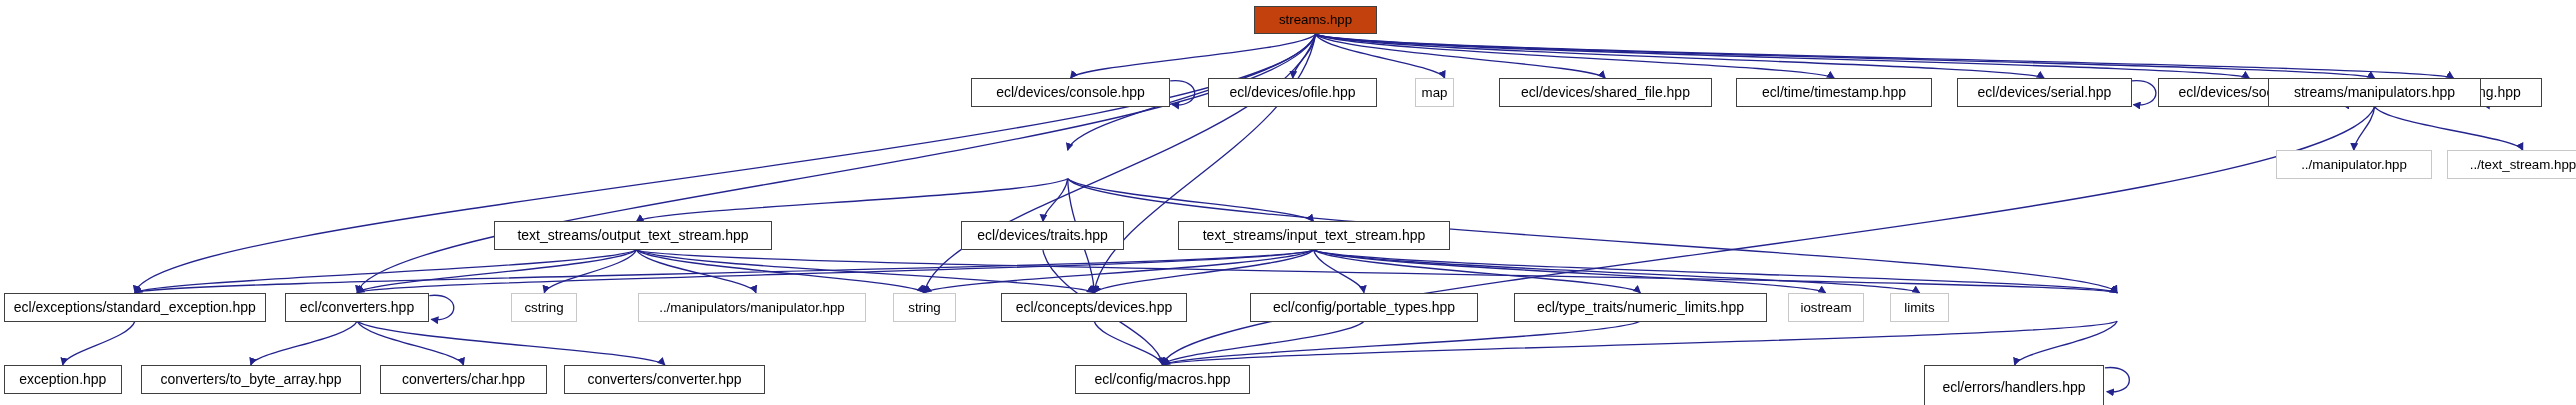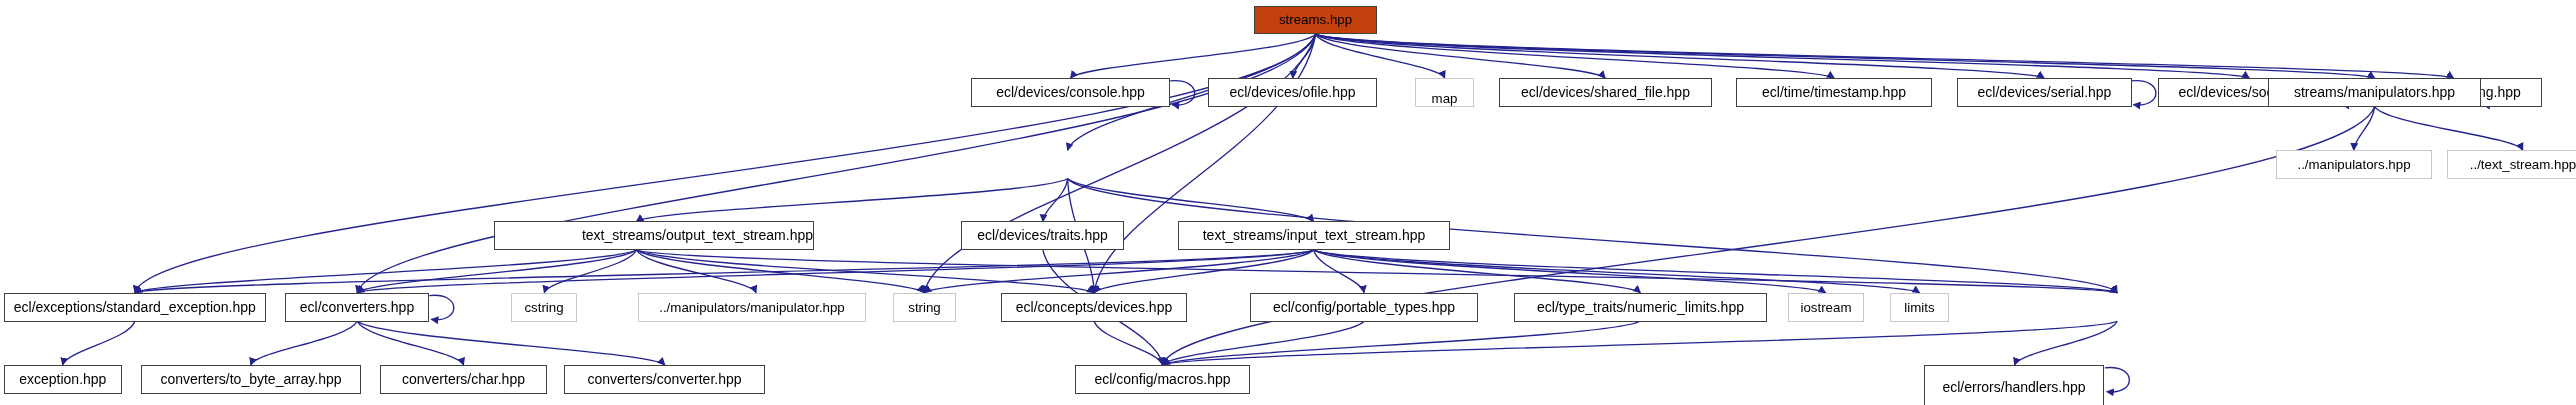--- a/index.html
+++ b/index.html
@@ -123,21 +123,21 @@
     </svg>
 <div class="node root" style="left: 1254px; top: 5.7px; width: 123px; height: 28.5px;">
       <span class="node-label">streams.hpp</span>
     </div>
     <div class="node primary" style="left: 971px; top: 78px; width: 199px; height: 28.5px;">
       <span class="node-label">ecl/devices/console.hpp</span>
     </div>
     <div class="node primary" style="left: 1208px; top: 78px; width: 169px; height: 28.5px;">
       <span class="node-label">ecl/devices/ofile.hpp</span>
     </div>
-    <div class="node secondary" style="left: 1415px; top: 78px; width: 59px; height: 28.5px; align-items: flex-end;">
+    <div class="node secondary" style="left: 1415px; top: 78px; width: 39px; height: 28.5px;">
       <span class="node-label">map</span>
     </div>
     <div class="node primary" style="left: 1499px; top: 78px; width: 213px; height: 28.5px;">
       <span class="node-label">ecl/devices/shared_file.hpp</span>
     </div>
     <div class="node primary" style="left: 1736px; top: 78px; width: 196px; height: 28.5px;">
       <span class="node-label">ecl/time/timestamp.hpp</span>
     </div>
     <div class="node primary" style="left: 1957px; top: 78px; width: 175px; height: 28.5px;">
       <span class="node-label">ecl/devices/serial.hpp</span>
@@ -145,26 +145,26 @@
     <div class="node primary" style="left: 2158px; top: 78px; width: 182px; height: 28.5px;">
       <span class="node-label">ecl/devices/socket.hpp</span>
     </div>
     <div class="node primary" style="left: 2365px; top: 78px; width: 177px; height: 28.5px;">
       <span class="node-label">ecl/devices/string.hpp</span>
     </div>
     <div class="node primary" style="left: 2268px; top: 78px; width: 213px; height: 28.5px;">
       <span class="node-label">streams/manipulators.hpp</span>
     </div>
     <div class="node secondary" style="left: 2276px; top: 150px; width: 156px; height: 28.5px;">
-      <span class="node-label">../manipulators.hpp</span>
+      <span class="node-label">../manipulator.hpp</span>
     </div>
     <div class="node secondary" style="left: 2447px; top: 150px; width: 152px; height: 28.5px;">
       <span class="node-label">../text_stream.hpp</span>
     </div>
-    <div class="node primary" style="left: 494px; top: 221px; width: 320px; height: 28.5px; justify-content: flex-end;">
+    <div class="node primary" style="left: 494px; top: 221px; width: 278px; height: 28.5px;">
       <span class="node-label">text_streams/output_text_stream.hpp</span>
     </div>
     <div class="node primary" style="left: 961px; top: 221px; width: 163px; height: 28.5px;">
       <span class="node-label">ecl/devices/traits.hpp</span>
     </div>
     <div class="node primary" style="left: 1178px; top: 221px; width: 272px; height: 28.5px;">
       <span class="node-label">text_streams/input_text_stream.hpp</span>
     </div>
     <div class="node primary" style="left: 3.8px; top: 293px; width: 262px; height: 28.5px;">
       <span class="node-label">ecl/exceptions/standard_exception.hpp</span>

